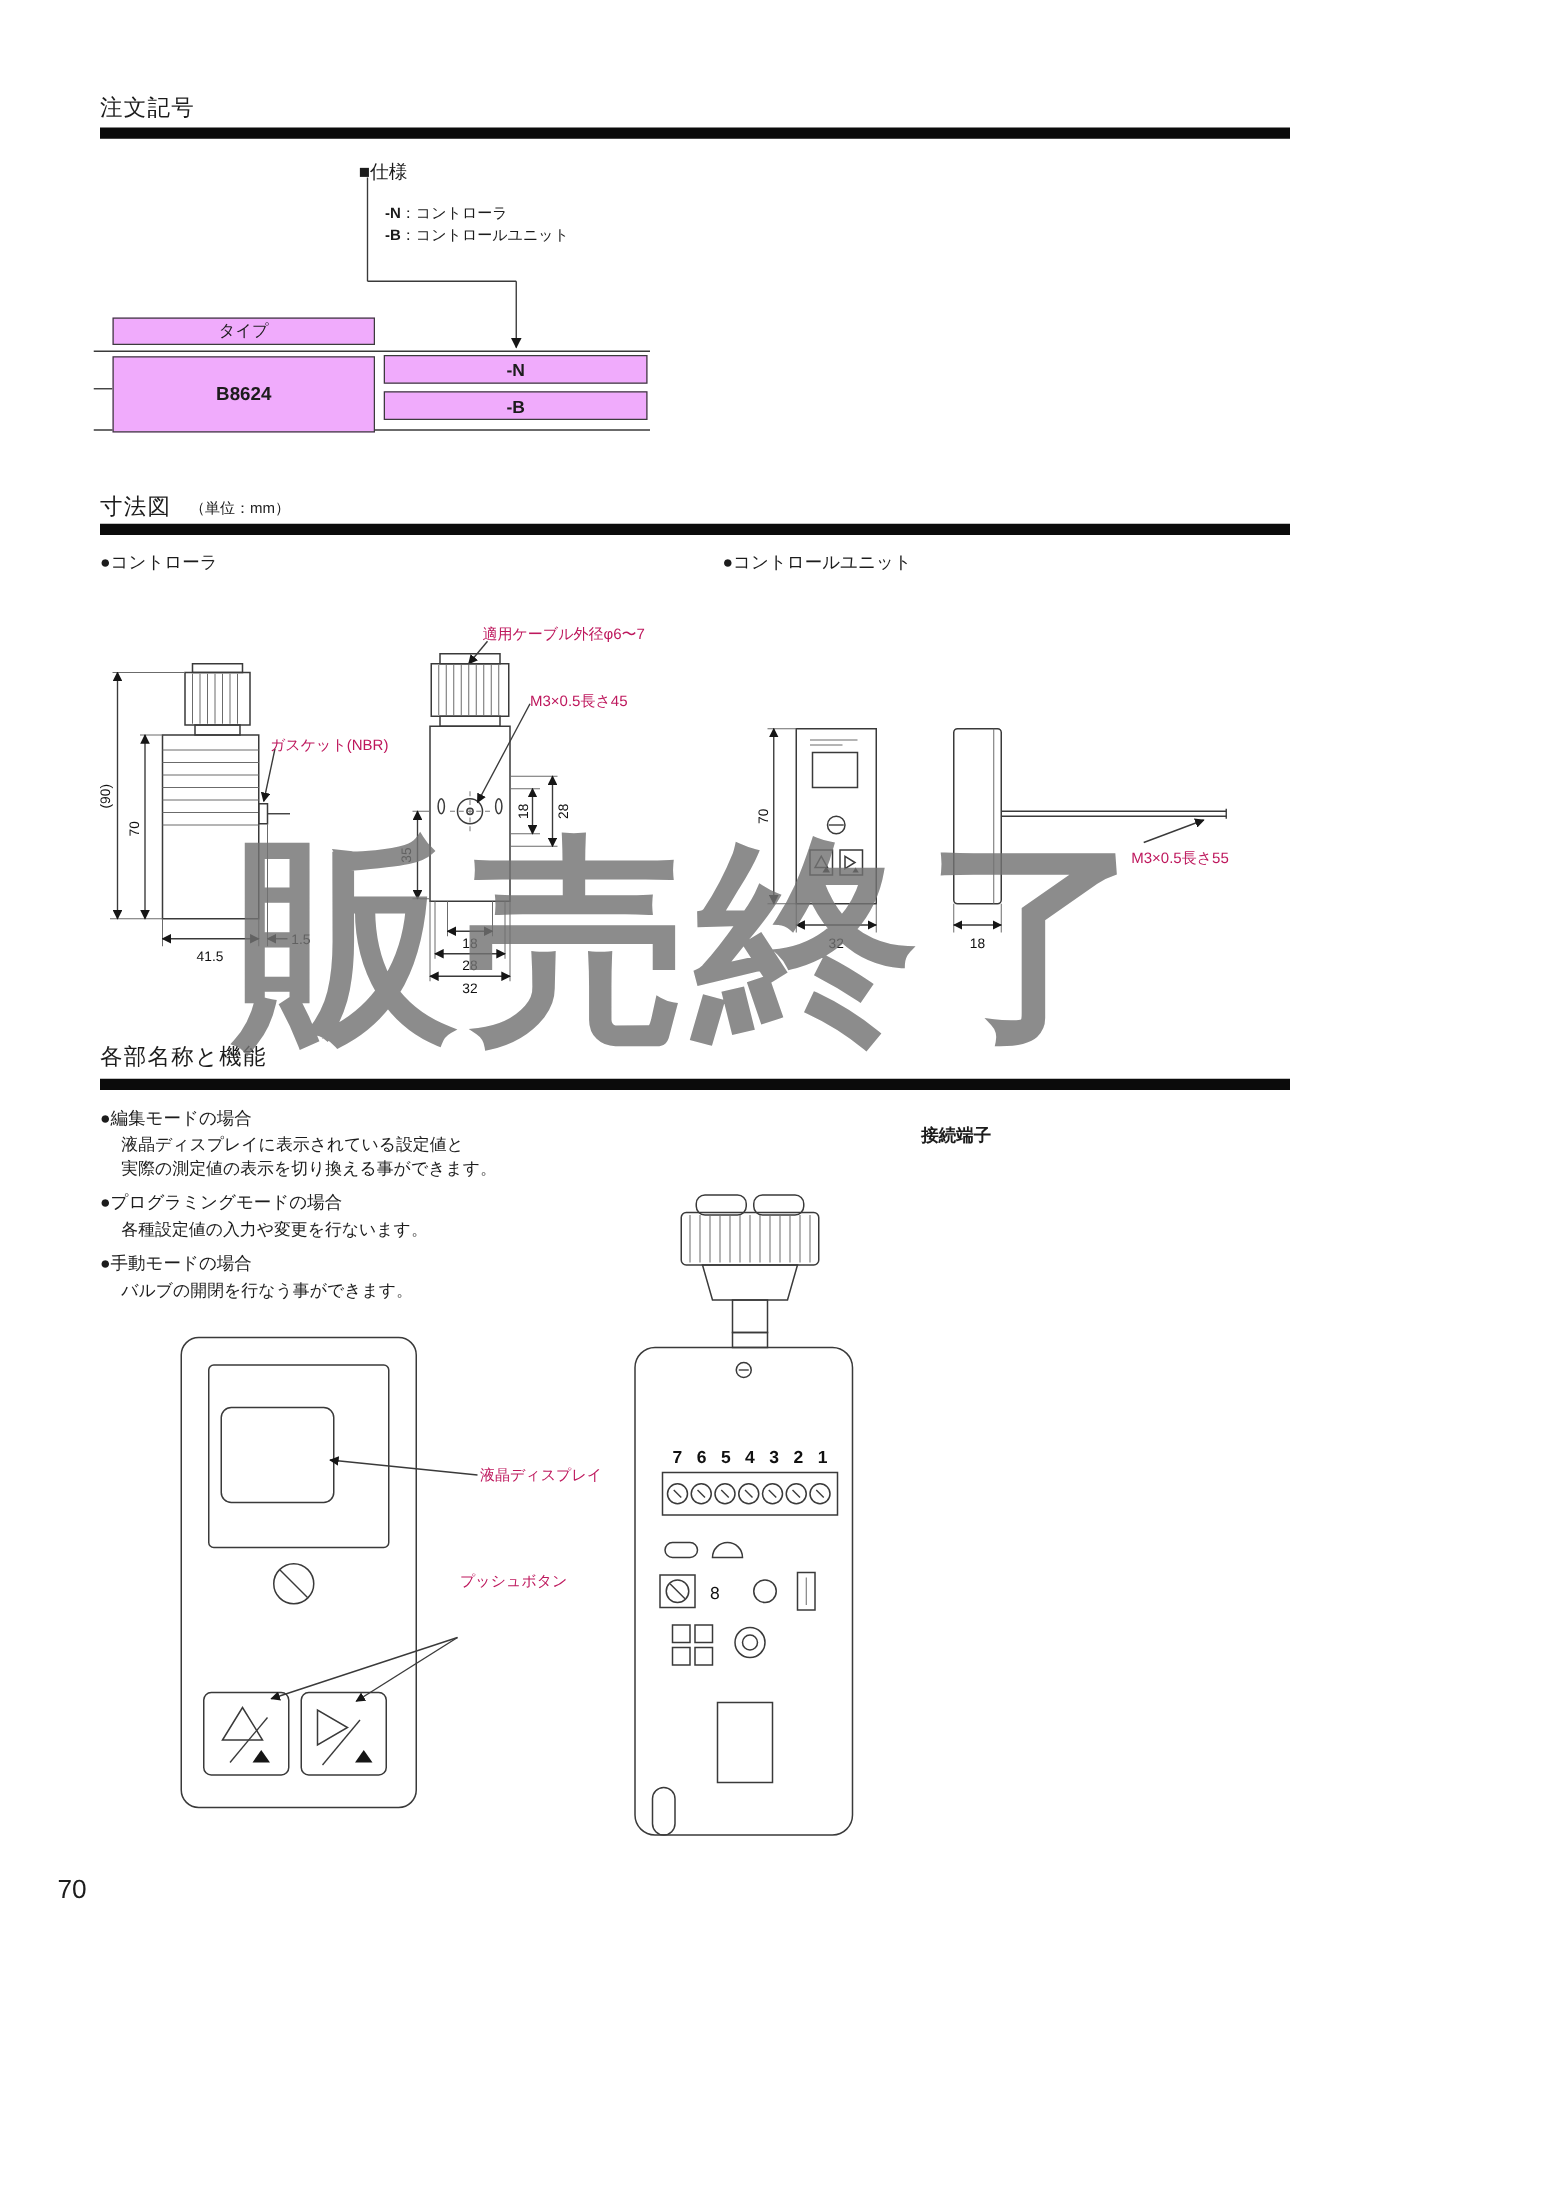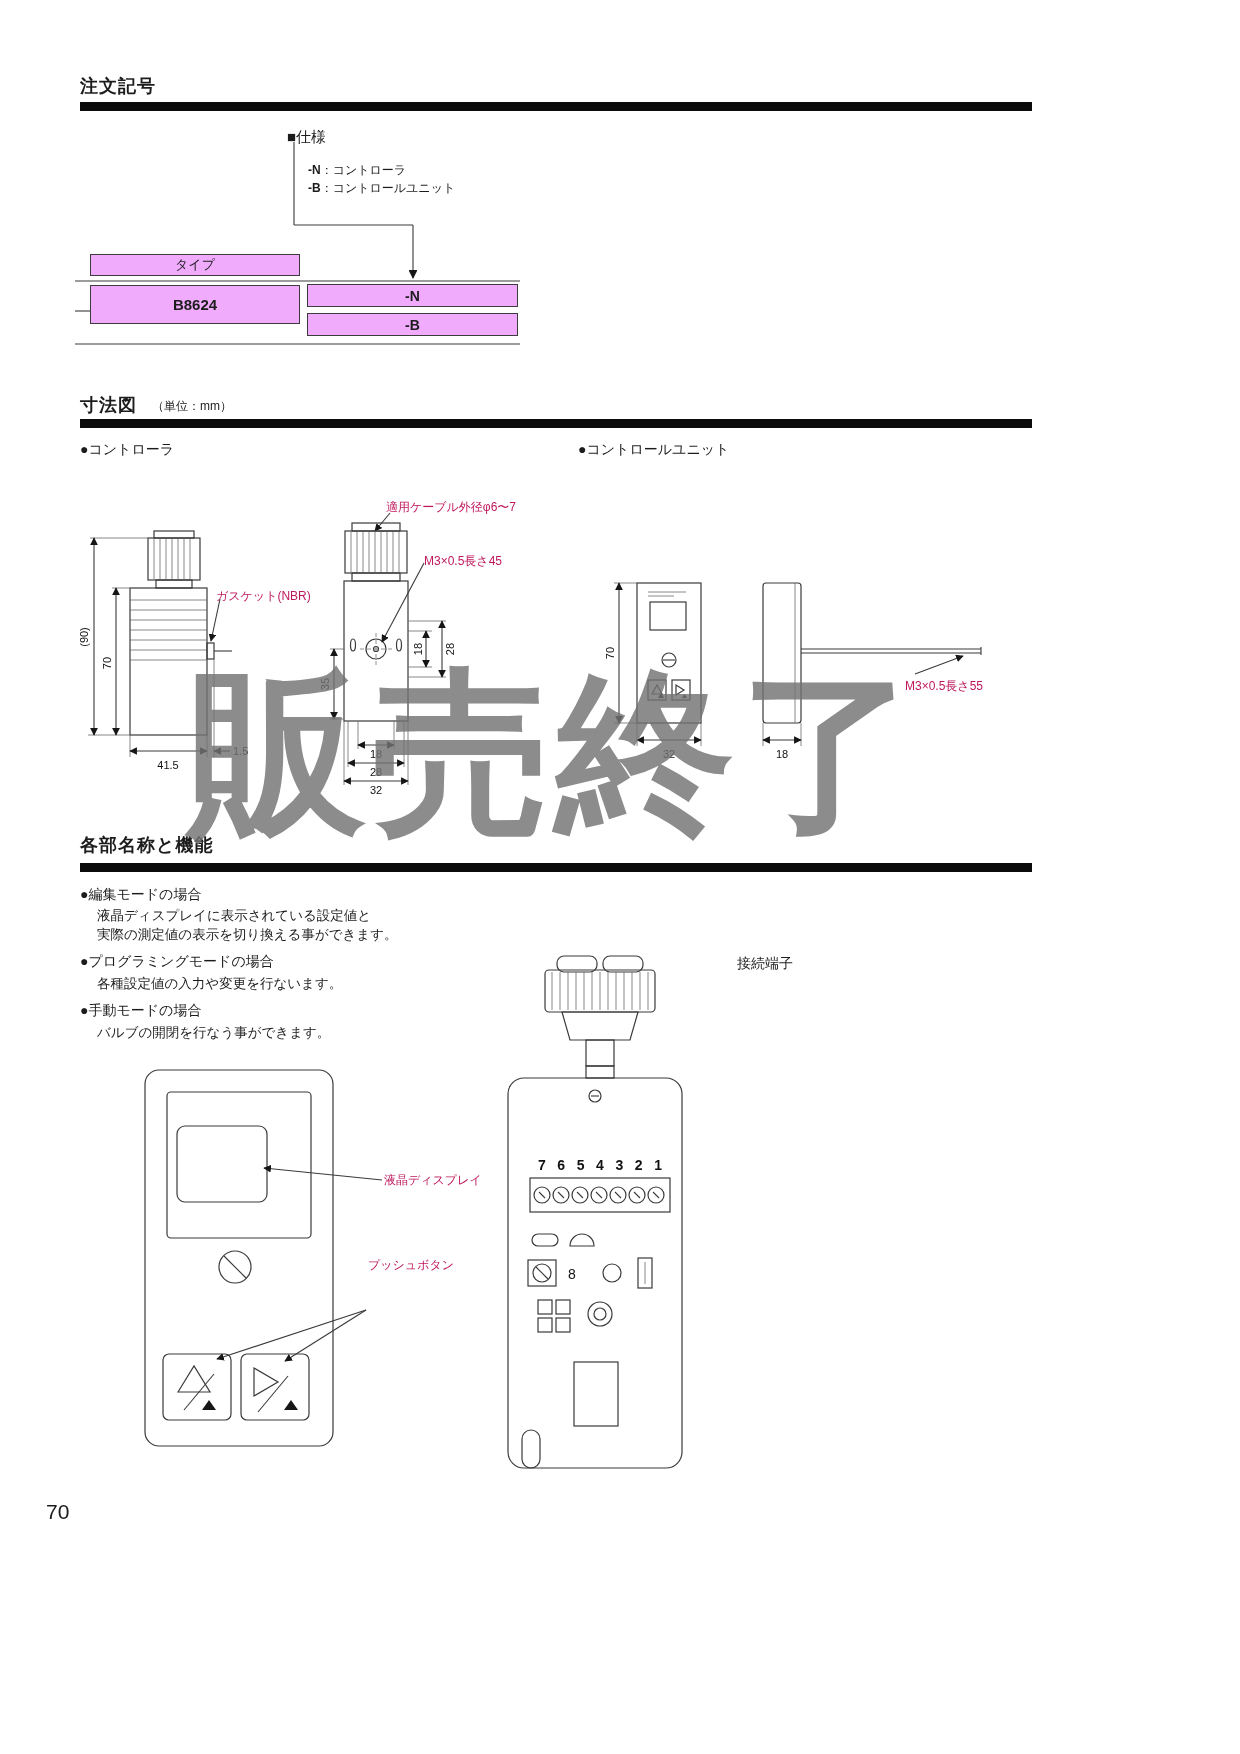--- a/index.html
+++ b/index.html
@@ -1,20 +1,20 @@
 <!DOCTYPE html>
 <html><head>
 <meta charset="utf-8">
 <style>
   *{margin:0;padding:0;box-sizing:border-box}
   body{background:#dcdcdc;display:flex;justify-content:center}
   .page{position:relative;width:1240px;height:1754px;background:#ffffff;
         font-family:"Liberation Sans","DejaVu Sans",sans-serif;color:#1c1c1c;overflow:hidden}
   .abs{position:absolute;white-space:nowrap}
-  .h1{font-size:18px;font-weight:bold;letter-spacing:1px}
+  .h1{font-size:18px;font-weight:normal;letter-spacing:1px}
   .bar{position:absolute;height:9px;background:#0b0b0b}
   .box{position:absolute;border:1.5px solid #3c3c3c;display:flex;align-items:center;justify-content:center;background:#f0abfc;font-size:13px}
   .lbl{position:absolute;font-size:12px;white-space:nowrap;color:#be185d}
   .mode-title{position:absolute;font-size:14px;white-space:nowrap}
   .mode-line{position:absolute;font-size:13.5px;white-space:nowrap}
   .term-item{font-size:13px;line-height:19.5px;white-space:nowrap}
   svg{position:absolute;overflow:visible}
   svg line{stroke:#3a3a3a;stroke-width:1.1}
   svg rect,svg circle,svg ellipse,svg polygon,svg path{fill:none;stroke:#3a3a3a;stroke-width:1.2}
   svg .thin{stroke-width:0.8;stroke:#6b6b6b}
@@ -49,21 +49,21 @@
       <line x1="0" y1="226" x2="445" y2="226"></line>
       <line x1="0" y1="193" x2="15" y2="193"></line>
     </g>
   </svg>
 
   <div class="abs" style="left:287px;top:128px;font-size:15px;font-weight:normal">■仕様</div>
   <div class="abs" style="left:308px;top:162px;font-size:12px"><b>-N</b><span>：コントローラ</span></div>
   <div class="abs" style="left:308px;top:180px;font-size:12px"><b>-B</b><span>：コントロールユニット</span></div>
 
   <div class="box" style="left:90px;top:254px;width:210px;height:22px">タイプ</div>
-  <div class="box" style="left:90px;top:285px;width:210px;height:39px;font-weight:bold;font-size:15px">B8624</div>
+  <div class="box" style="left:90px;top:285px;width:210px;height:61px;font-weight:bold;font-size:15px">B8624</div>
   <div class="box" style="left:307px;top:284px;width:211px;height:23px;font-weight:bold;font-size:14px">-N</div>
   <div class="box" style="left:307px;top:313px;width:211px;height:23px;font-weight:bold;font-size:14px">-B</div>
 
   <div class="abs h1" style="left:80px;top:393px">寸法図</div>
   <div class="abs" style="left:152px;top:398px;font-size:12px">（単位：mm）</div>
   <div class="bar" style="left:80px;top:419px;width:952px"></div>
 
   <div class="abs" style="left:80px;top:441px;font-size:14px">●コントローラ</div>
   <div class="abs" style="left:578px;top:441px;font-size:14px">●コントロールユニット</div>
 
@@ -249,21 +249,21 @@
   <div class="bar" style="left:80px;top:863px;width:952px"></div>
 
   <div class="mode-title" style="left:80px;top:886px">●編集モードの場合</div>
   <div class="mode-line" style="left:97px;top:907px">液晶ディスプレイに表示されている設定値と</div>
   <div class="mode-line" style="left:97px;top:926px">実際の測定値の表示を切り換える事ができます。</div>
   <div class="mode-title" style="left:80px;top:953px">●プログラミングモードの場合</div>
   <div class="mode-line" style="left:97px;top:975px">各種設定値の入力や変更を行ないます。</div>
   <div class="mode-title" style="left:80px;top:1002px">●手動モードの場合</div>
   <div class="mode-line" style="left:97px;top:1024px">バルブの開閉を行なう事ができます。</div>
 
-  <div class="abs" style="left:737px;top:955px;font-size:14px;font-weight:normal">接続端子</div>
+  <div class="abs" style="left:737px;top:900px;font-size:14px;font-weight:bold">接続端子</div>
 
   <svg style="left:138px;top:1060px" width="335" height="400" viewBox="0 0 335 400">
     <defs>
       <marker id="mE" viewBox="0 0 10 10" refX="9" refY="5" markerWidth="7" markerHeight="7" orient="auto">
           <path class="fill" d="M0,0L10,5L0,10z"></path>
         </marker>
     </defs>
     <g>
       <rect x="7" y="10" width="188" height="376" rx="14"></rect>
       <rect x="29" y="32" width="144" height="146" rx="4"></rect>

